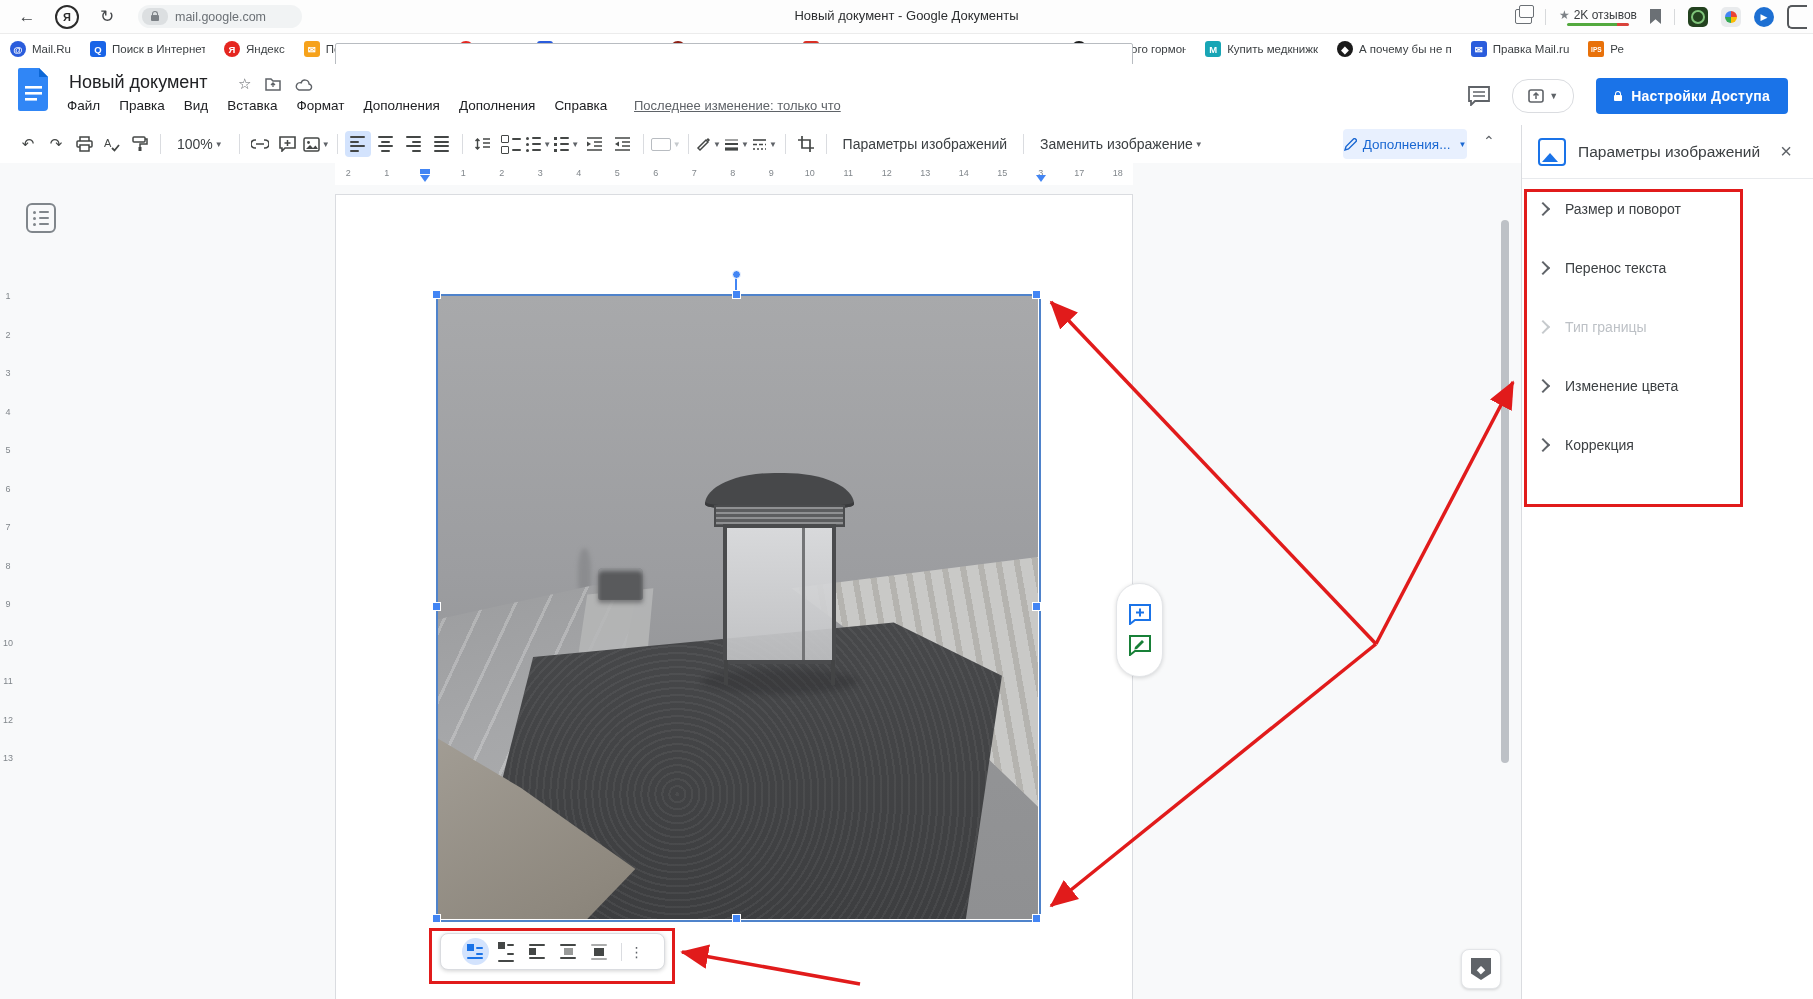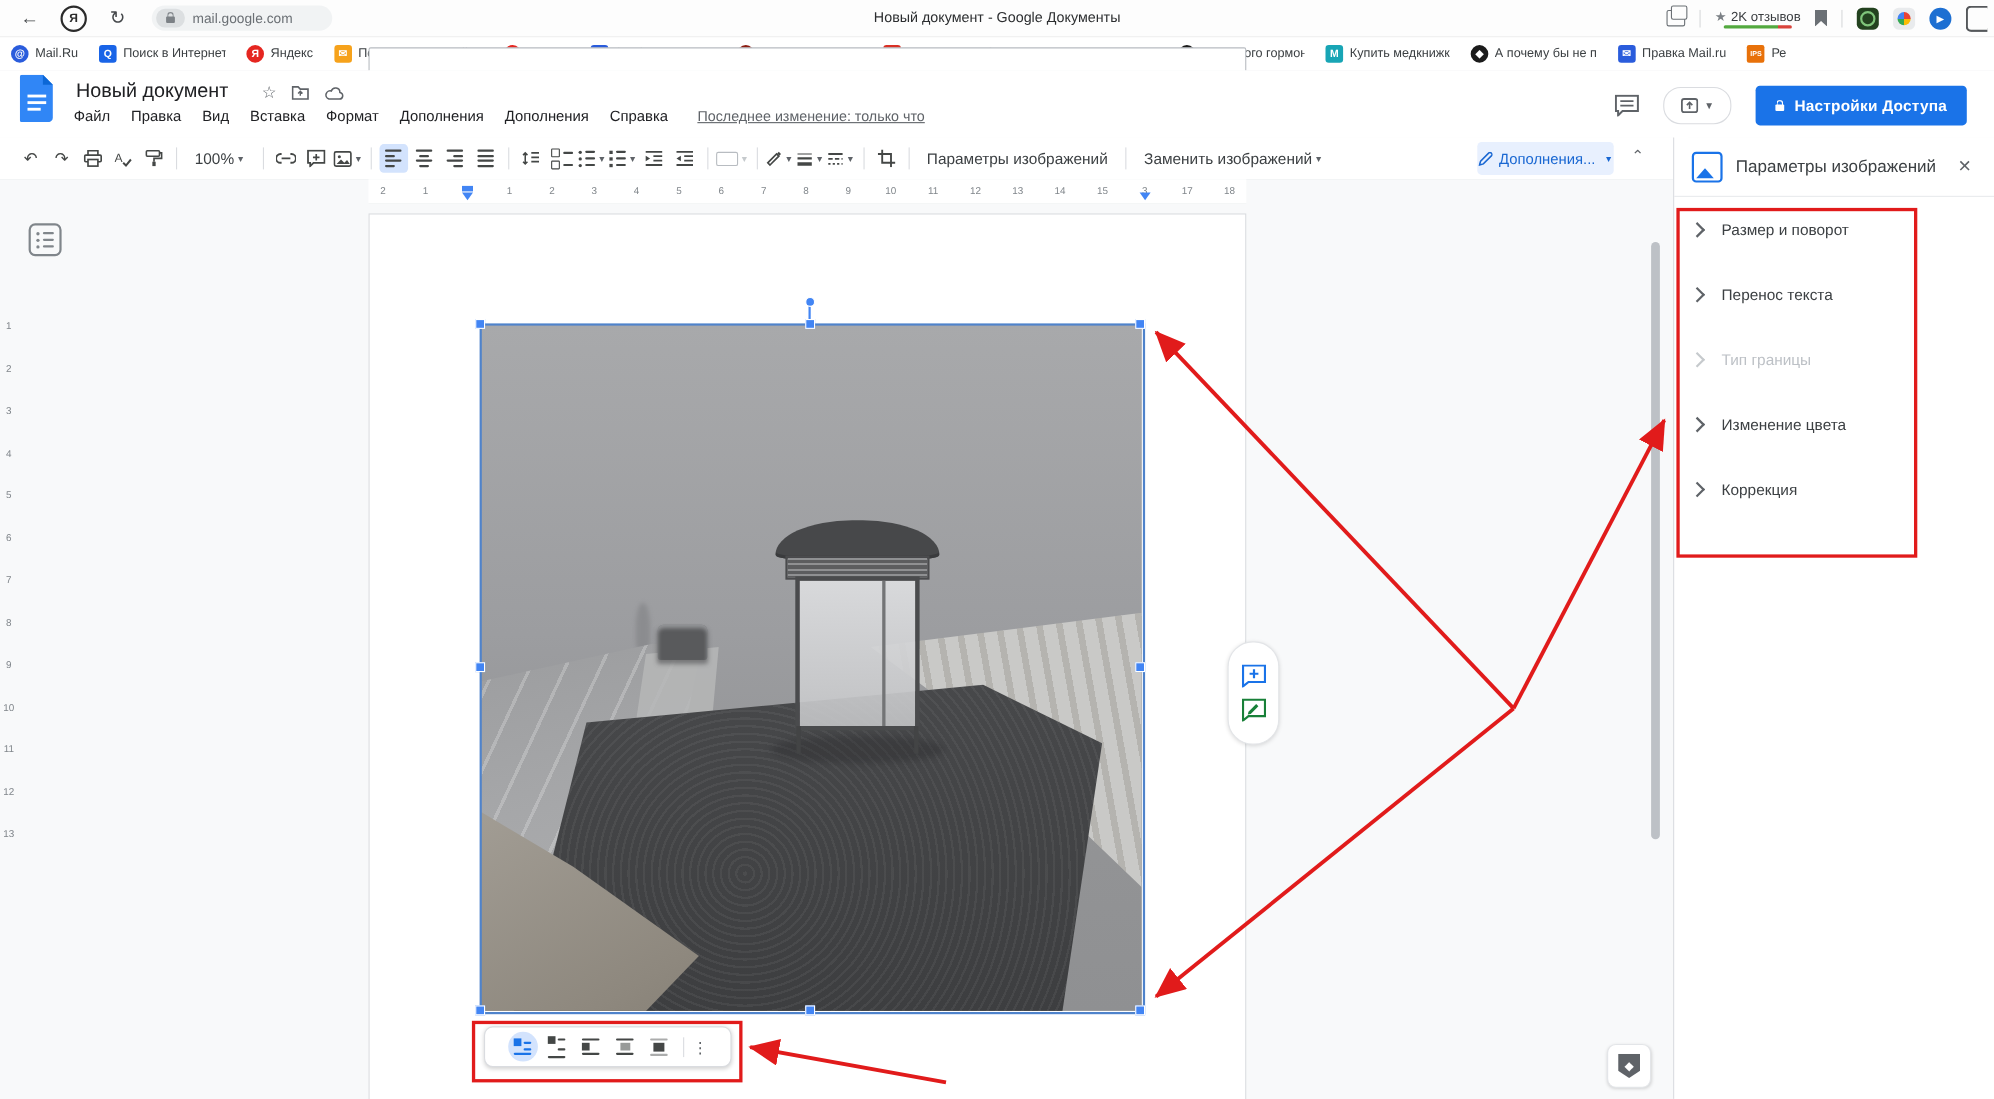--- a/index.html
+++ b/index.html
@@ -516,21 +516,21 @@
     <span class="tsep"></span>
     <span class="tbtn">
         <svg width="16" height="16" viewBox="0 0 16 16">
           <path d="M4 0 v12 h12 M0 4 h12 v12" fill="none" stroke="#444746" stroke-width="1.7"></path>
         </svg>
       </span>
     <span class="tsep"></span>
     <span class="ttext">Параметры изображений</span>
     <span class="tsep"></span>
     <span class="ttext">
-        <span>Заменить изображений</span>
+        <span>Заменить изображение</span>
         <span class="tcaret">▼</span>
       </span>
 
     <span class="edit-pill">
       <svg width="13" height="13" viewBox="0 0 13 13">
           <path d="M1 12 l1 -3.5 L9.5 1 a1.4 1.4 0 0 1 2 0 l.5 .5 a1.4 1.4 0 0 1 0 2 L4.5 11 Z" fill="none" stroke="#1967d2" stroke-width="1.4"></path>
         </svg>
       <span>Дополнения...</span>
       <span class="tcaret" style="color:#1967d2;">▼</span>
     </span>

